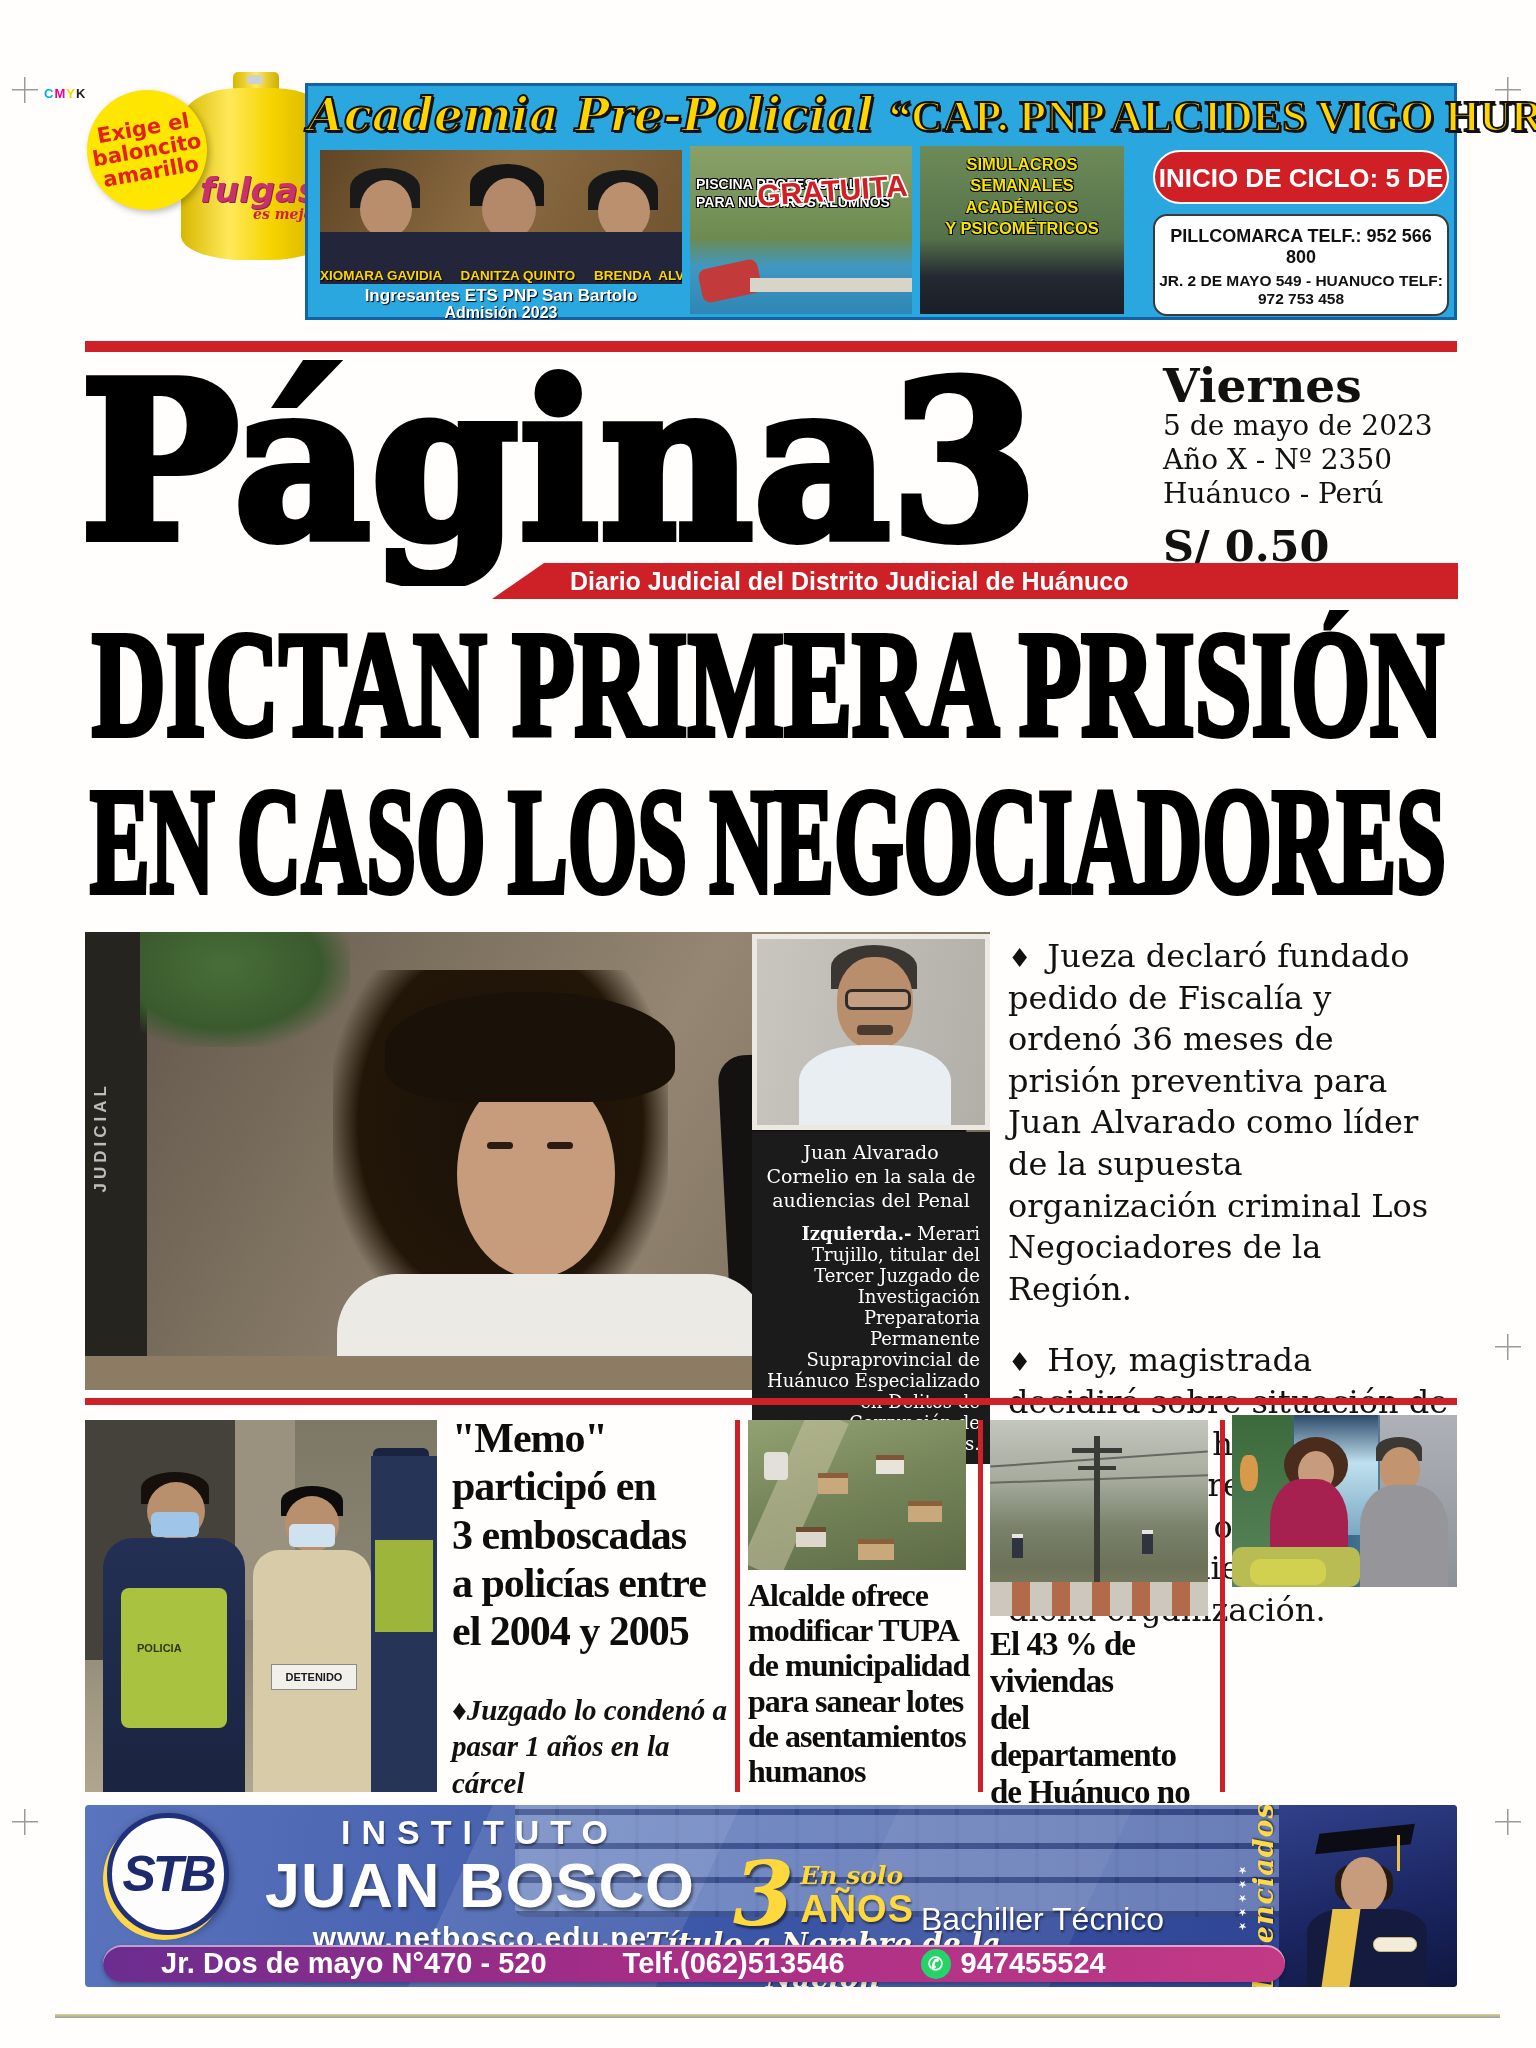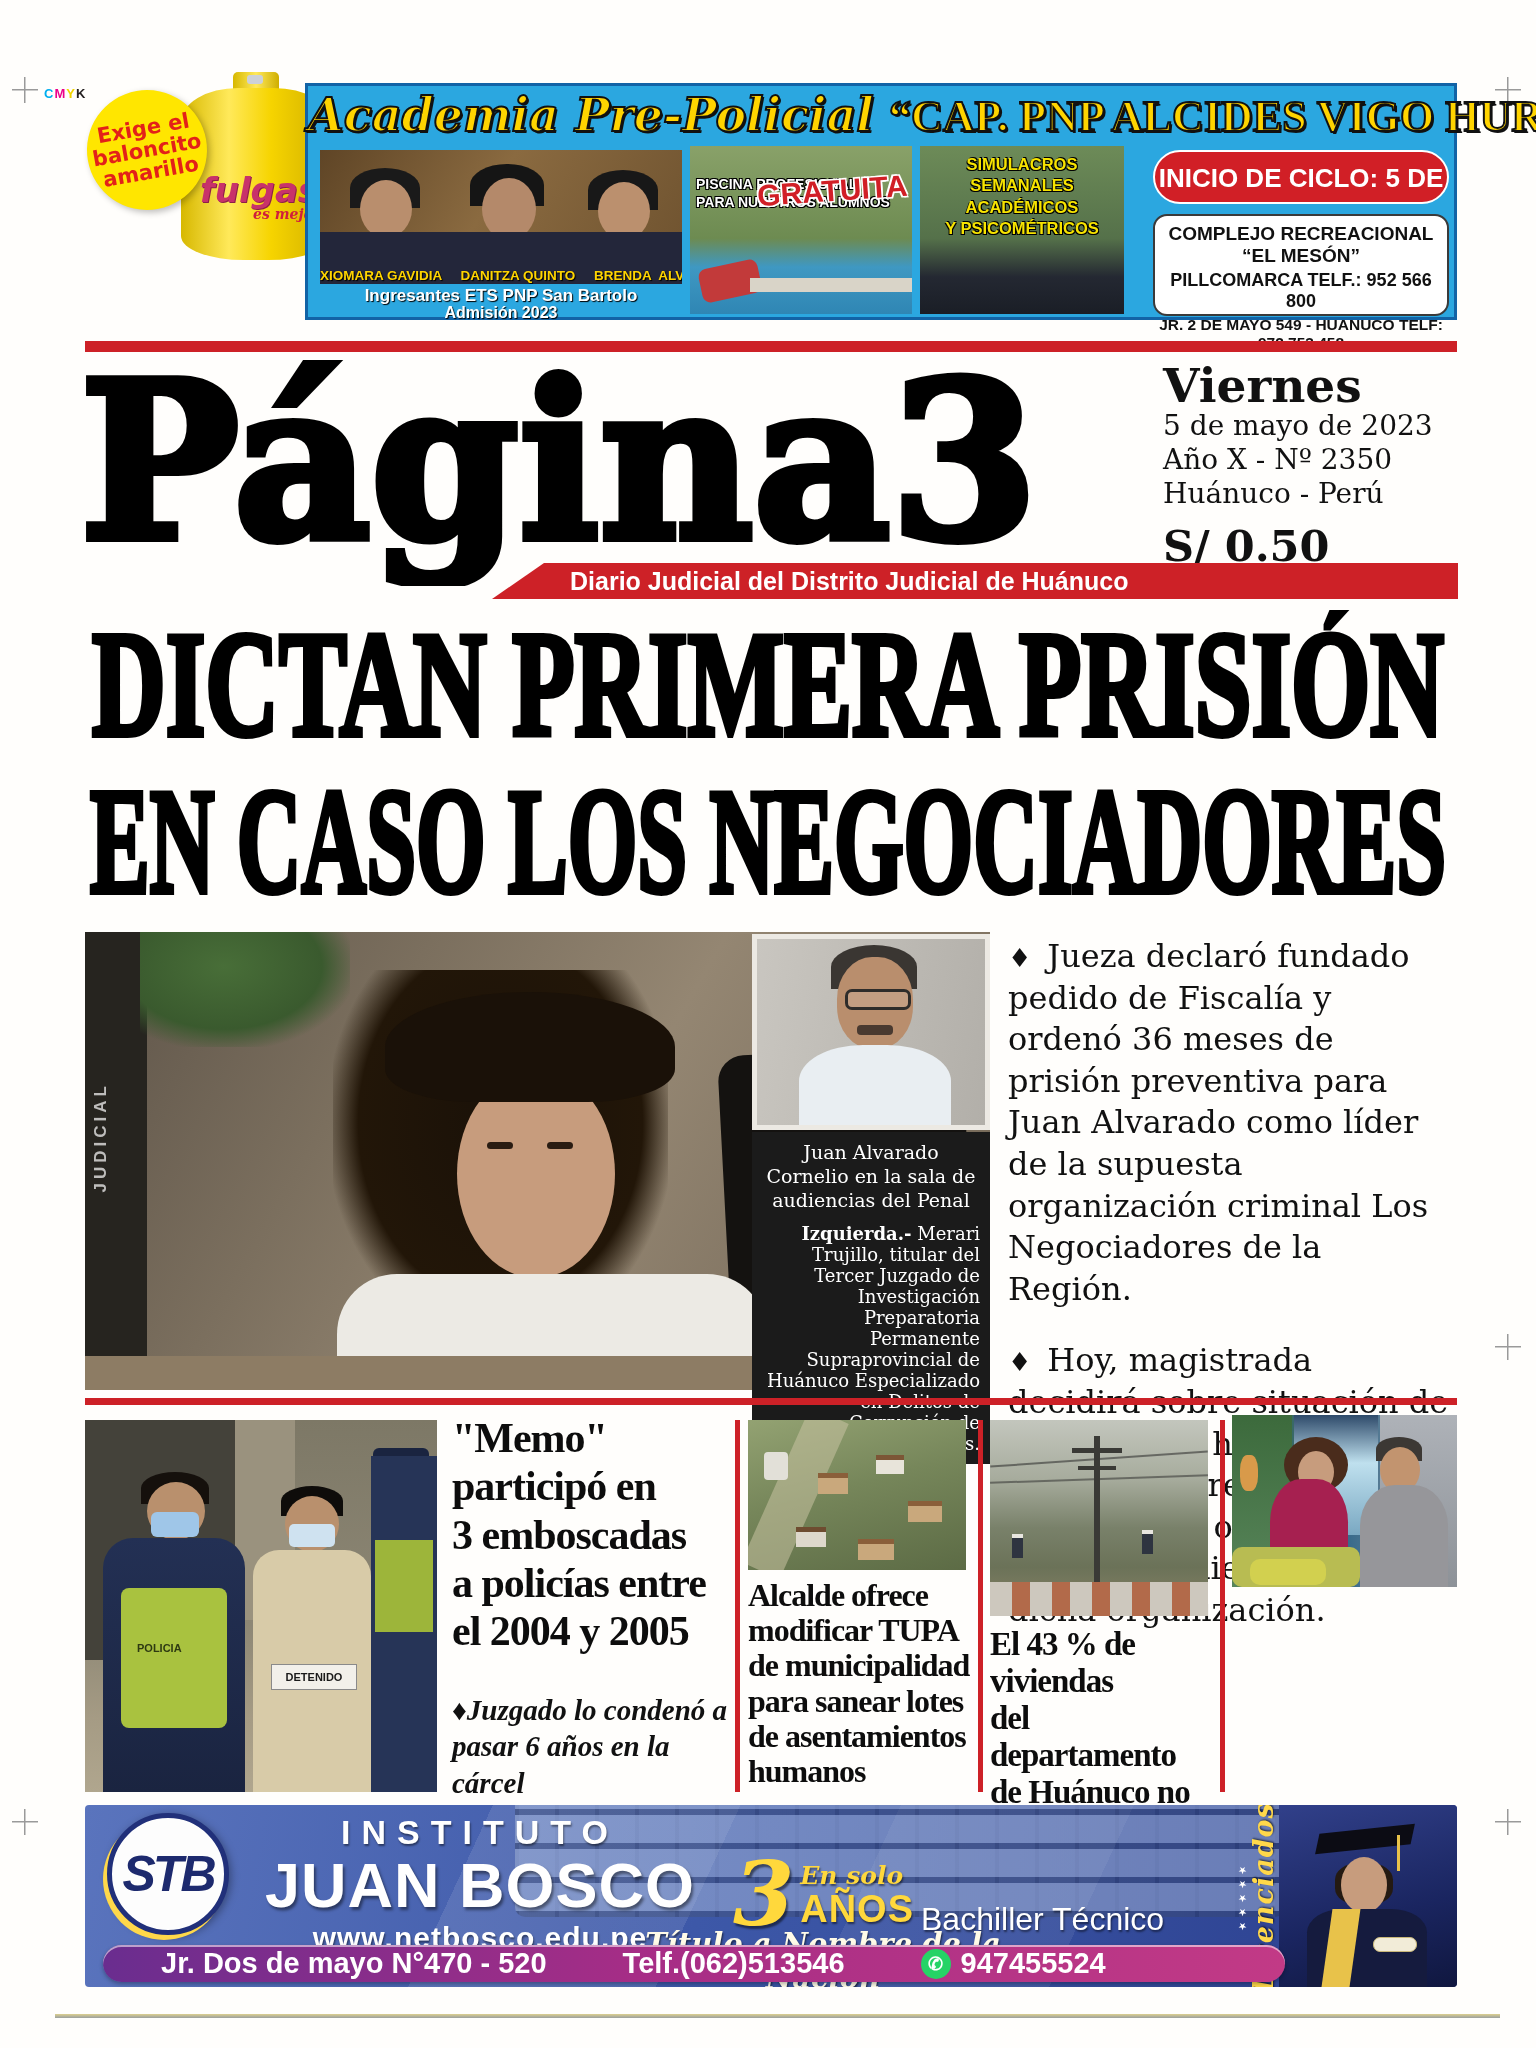--- a/index.html
+++ b/index.html
@@ -198,21 +198,20 @@
     </div>
     <div class="abs sim-photo">
       <div class="sh sim-t">
         <div>SIMULACROS SEMANALES</div>
         <div>ACADÉMICOS</div>
         <div>Y PSICOMÉTRICOS</div>
       </div>
     </div>
     <div class="abs inicio">INICIO DE CICLO: 5 DE MAYO</div>
     <div class="abs complejo">
-      <div class="l1">COMPLEJO RECREACIONAL “EL MESÓN”</div>
       <div class="l2">PILLCOMARCA  TELF.: 952 566 800</div>
       <div class="l3">JR. 2 DE MAYO 549 - HUANUCO  TELF: 972 753 458</div>
     </div>
   </div>
 
   <i class="sh redbar"></i>
   <svg class="abs nameplate" width="985" height="230" viewBox="0 0 985 230">
     <text x="2" y="182" font-family="DejaVu Serif, serif" font-weight="bold" font-size="218" textLength="958" lengthAdjust="spacingAndGlyphs" fill="#000" stroke="#000" stroke-width="8">Página3</text>
   </svg>
   <div class="abs mh-info">
@@ -278,21 +277,21 @@
     <i class="sh" style="left:204px;top:104px;width:46px;height:23px;background:#cfe2f0;border-radius:5px"></i>
     <i class="sh" style="left:168px;top:130px;width:118px;height:242px;background:#d8cba8;border-radius:26px 26px 0 0"></i>
     <span class="det-label" style="left:186px;top:244px;width:84px;height:24px;line-height:24px">DETENIDO</span>
   </div>
   <div class="s-head s1t">"Memo"
 participó en
 3 emboscadas
 a policías entre
 el 2004 y 2005</div>
   <div class="abs s1sub">♦Juzgado lo condenó a
-pasar 6 años en la cárcel</div>
+pasar 1 años en la cárcel</div>
 
   <i class="vrule" style="left:735px"></i>
 
   <div class="s-photo s2p">
     <i class="sh" style="left:26px;top:-12px;width:42px;height:170px;background:#c9c2a2;opacity:.55;transform:rotate(24deg)"></i>
     <i class="sh" style="left:16px;top:32px;width:24px;height:28px;background:#e2e0d8;border-radius:4px"></i>
     <i class="sh" style="left:70px;top:58px;width:30px;height:16px;background:#c9a87c;box-shadow:0 -5px 0 #8a5f3a"></i>
     <i class="sh" style="left:128px;top:40px;width:28px;height:14px;background:#e8e4da;box-shadow:0 -5px 0 #7c5636"></i>
     <i class="sh" style="left:160px;top:86px;width:34px;height:16px;background:#c9a87c;box-shadow:0 -5px 0 #8a5f3a"></i>
     <i class="sh" style="left:48px;top:112px;width:30px;height:15px;background:#ded8cc;box-shadow:0 -5px 0 #6e4c30"></i>

